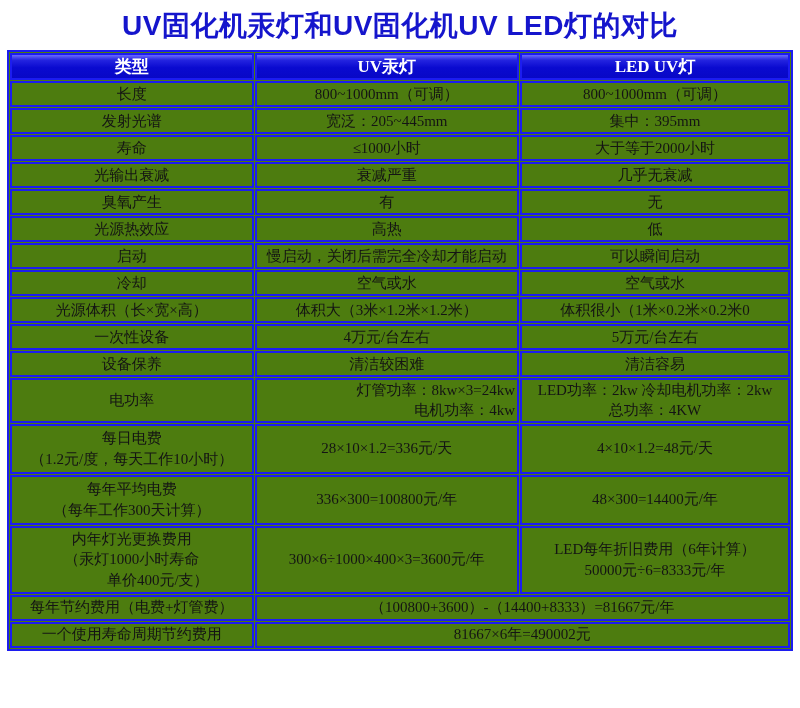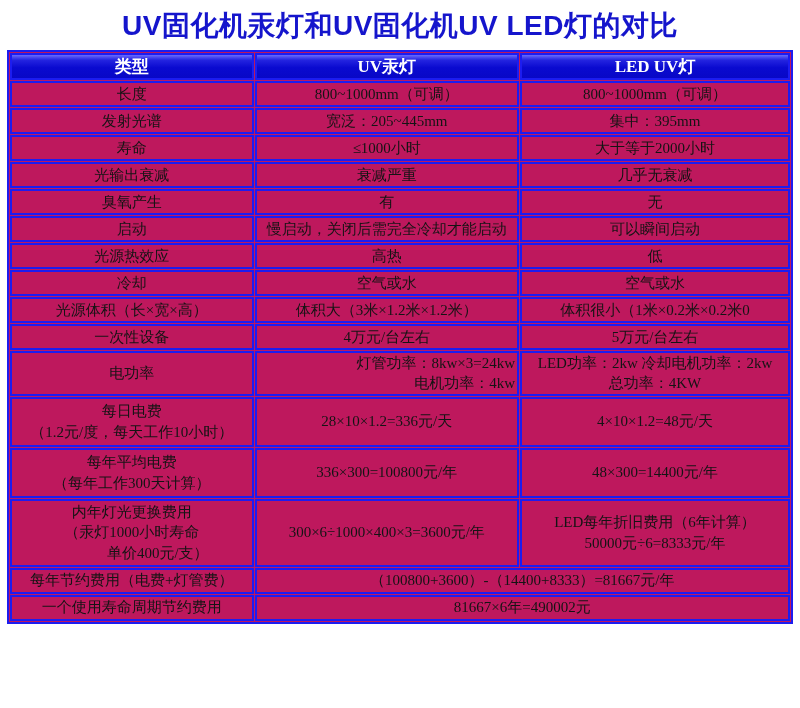--- a/index.html
+++ b/index.html
@@ -26,21 +26,21 @@
     letter-spacing: 0.5px;
     font-family: Liberation Sans, sans-serif;
   }
   table.cmp {
     table-layout: fixed;
     width: 786px;
     margin: 0 auto;
     border-collapse: separate;
     border-spacing: 1px;
     border: 2px solid #1c1cf0;
-    background: #be185d;
+    background: #4d7c0f;
   }
   col.c1 { width: 31.3%; }
   col.c2 { width: 34.0%; }
   col.c3 { width: 34.7%; }
   th, td {
     border: 2px solid #1c1cf0;
     text-align: center;
     vertical-align: middle;
     padding: 0 2px;
     overflow: hidden;
@@ -107,43 +107,48 @@
         <td>光输出衰减</td>
         <td>衰减严重</td>
         <td>几乎无衰减</td>
       </tr>
       <tr class="rs">
         <td>臭氧产生</td>
         <td>有</td>
         <td>无</td>
       </tr>
       <tr class="rs">
+        <td>光源热效应</td>
+        <td>高热</td>
+        <td>低</td>
+      </tr>
+      <tr class="rs">
         <td>启动</td>
         <td>慢启动，关闭后需完全冷却才能启动</td>
         <td>可以瞬间启动</td>
       </tr>
       <tr class="rs">
-        <td>光源热效应</td>
-        <td>高热</td>
-        <td>低</td>
-      </tr>
-      <tr class="rs">
         <td>冷却</td>
         <td>空气或水</td>
         <td>空气或水</td>
       </tr>
       <tr class="rs">
         <td>光源体积（长×宽×高）</td>
         <td>体积大（3米×1.2米×1.2米）</td>
         <td>体积很小（1米×0.2米×0.2米0</td>
       </tr>
       <tr class="rs">
         <td>一次性设备</td>
         <td>4万元/台左右</td>
         <td>5万元/台左右</td>
+      </tr>
+      <tr class="rs">
+        <td>设备保养</td>
+        <td>清洁较困难</td>
+        <td>清洁容易</td>
       </tr>
 
       <tr class="r13">
         <td>电功率</td>
         <td class="left-val">
           <div class="ln">灯管功率：8kw×3=24kw</div>
           <div class="ln">电机功率：4kw</div>
         </td>
         <td>
           <div class="ln">LED功率：2kw 冷却电机功率：2kw</div>

